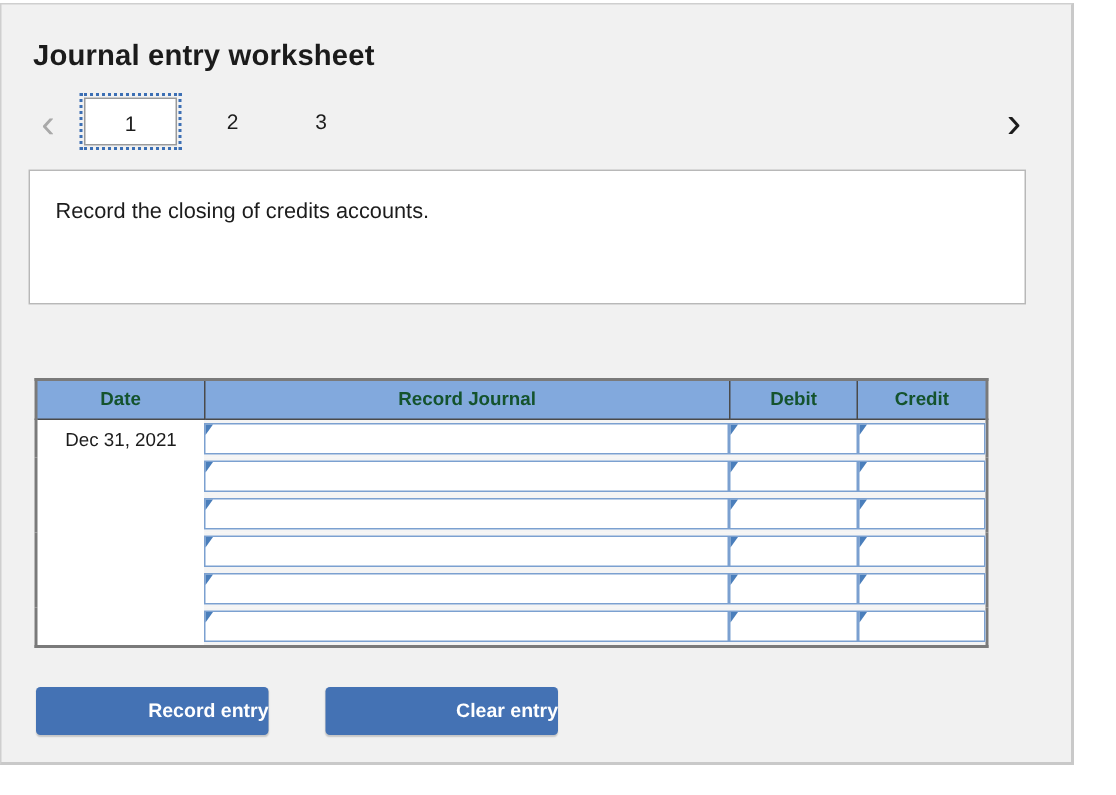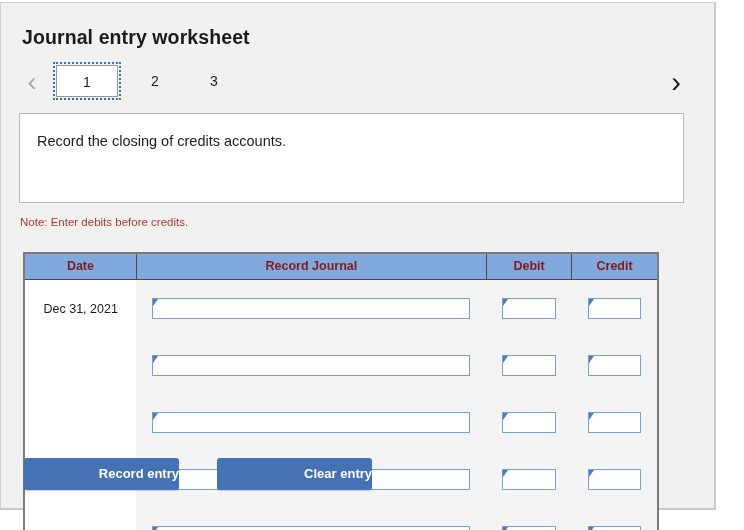--- a/index.html
+++ b/index.html
@@ -134,28 +134,28 @@
     table-layout: fixed;
     background: #ffffff;
     border: 2px solid #7a7a7a;
   }
   #jtable th {
     background: #82a9dd;
     border: 1px solid #4a4a4a;
     border-top: none;
     font-size: 12.5px;
     font-weight: bold;
-    color: #7f1d1d;
+    color: #14532d;
     height: 20px;
     padding: 2px 0 3px 0;
     text-align: center;
   }
   #jtable td {
     border: none;
-    padding: 16px;
+    padding: 0;
     height: 25px;
     vertical-align: middle;
   }
   td.date-cell {
     border-bottom: 1px solid #8a8a8a;
     border-right: 2px solid #7a7a7a;
     text-align: center;
     font-size: 12.5px;
     color: #1c1c1c;
     background: #ffffff;
@@ -225,21 +225,20 @@
     <div class="tab inactive" id="tab-2">2</div>
     <div class="tab inactive" id="tab-3">3</div>
 
     <div class="arrow" id="arrow-next">›</div>
   </div>
 
   <div id="desc-box">
     <div id="desc-text">Record the closing of credits accounts.</div>
   </div>
 
-  <div id="note">Note: Enter debits before credits.</div>
 
   <table id="jtable">
     <colgroup>
       <col class="c-date">
       <col class="c-gj">
       <col class="c-debit">
       <col class="c-credit">
     </colgroup>
     <thead>
       <tr>

